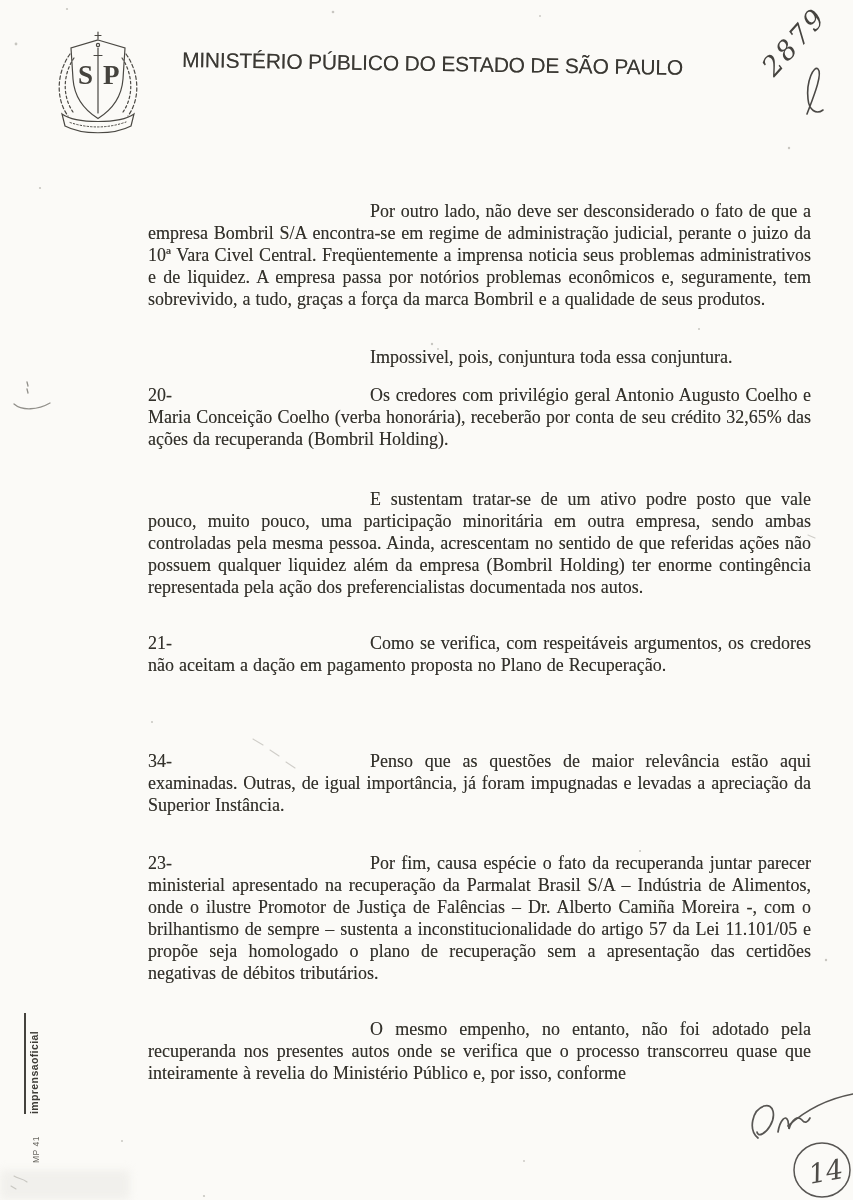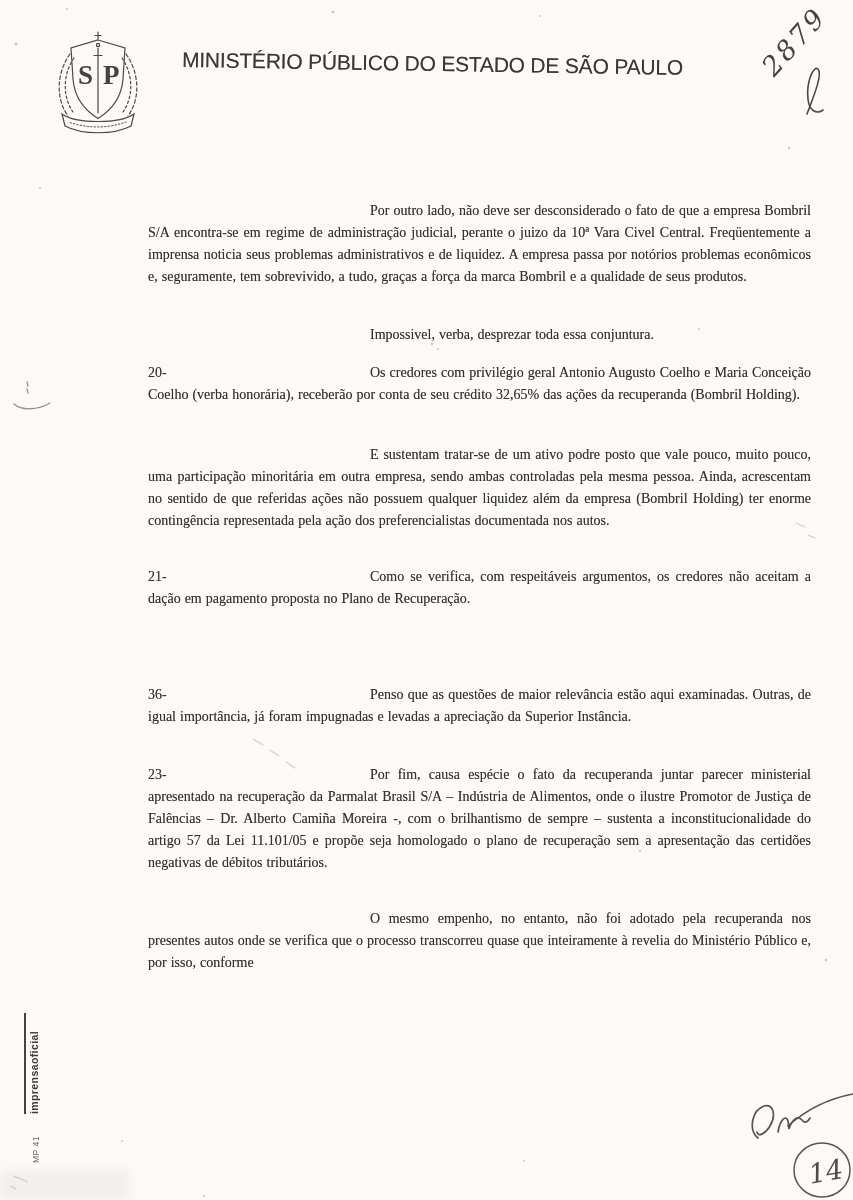--- a/index.html
+++ b/index.html
@@ -25,21 +25,21 @@
   .folio{
     position:absolute;left:754px;top:26px;
     font-family:"DejaVu Serif",serif;font-style:italic;
     font-size:27px;letter-spacing:3px;color:#45433f;
     transform:rotate(-48deg);transform-origin:40px 16px;
   }
   .flourish{position:absolute;left:797px;top:64px;}
   
   .body-text{
     position:absolute;left:148px;top:200px;width:663px;
-    font-size:14px;line-height:22px;text-align:justify;
+    font-size:18px;line-height:22px;text-align:justify;
     text-shadow:0 0 0.5px rgba(51,49,43,0.5);
     hyphens:none;word-spacing:0.5px;
   }
   .para{position:relative;text-indent:222px;margin:0;}
   .pnum{position:absolute;left:0;top:0;text-indent:0;}
   .m36{margin-bottom:36px}.m16{margin-bottom:16px}.m38{margin-bottom:38px}
   .m34{margin-bottom:34px}.m50{margin-bottom:74px}
   
   .imprensa-bar{position:absolute;left:24px;top:1013px;width:1.5px;height:101px;background:#45433e;}
   .imprensa-text{
@@ -99,33 +99,33 @@
 
   <svg class="pen-mark" width="50" height="45" viewBox="0 0 50 45" fill="none" opacity="0.65">
     <path d="M17,10 l1,4 m-1,3 l1,4 M4,32 C12,39 28,38 40,31" stroke="#5b5952" stroke-width="1.3" stroke-linecap="round"></path>
   </svg>
 
   <div class="body-text">
     <div class="para m36">
       <span class="pnum"></span><span>Por outro lado, não deve ser desconsiderado o fato de que a empresa Bombril S/A encontra-se em regime de administração judicial, perante o juizo da 10ª Vara Civel Central. Freqüentemente a imprensa noticia seus problemas administrativos e de liquidez. A empresa passa por notórios problemas econômicos e, seguramente, tem sobrevivido, a tudo, graças a força da marca Bombril e a qualidade de seus produtos.</span>
     </div>
     <div class="para m16">
-      <span class="pnum"></span><span>Impossivel, verba, desprezar toda essa conjuntura.</span>
+      <span class="pnum"></span><span>Impossivel, pois, conjuntura toda essa conjuntura.</span>
     </div>
     <div class="para m38">
       <span class="pnum">20-</span><span>Os credores com privilégio geral Antonio Augusto Coelho e Maria Conceição Coelho (verba honorária), receberão por conta de seu crédito 32,65% das ações da recuperanda (Bombril Holding).</span>
     </div>
     <div class="para m34">
       <span class="pnum"></span><span>E sustentam tratar-se de um ativo podre posto que vale pouco, muito pouco, uma participação minoritária em outra empresa, sendo ambas controladas pela mesma pessoa. Ainda, acrescentam no sentido de que referidas ações não possuem qualquer liquidez além da empresa (Bombril Holding) ter enorme contingência representada pela ação dos preferencialistas documentada nos autos.</span>
     </div>
     <div class="para m50">
       <span class="pnum">21-</span><span>Como se verifica, com respeitáveis argumentos, os credores não aceitam a dação em pagamento proposta no Plano de Recuperação.</span>
     </div>
     <div class="para m36">
-      <span class="pnum">36-</span><span>Penso que as questões de maior relevância estão aqui examinadas. Outras, de igual importância, já foram impugnadas e levadas a apreciação da Superior Instância.</span>
+      <span class="pnum">34-</span><span>Penso que as questões de maior relevância estão aqui examinadas. Outras, de igual importância, já foram impugnadas e levadas a apreciação da Superior Instância.</span>
     </div>
     <div class="para m34">
       <span class="pnum">23-</span><span>Por fim, causa espécie o fato da recuperanda juntar parecer ministerial apresentado na recuperação da Parmalat Brasil S/A – Indústria de Alimentos, onde o ilustre Promotor de Justiça de Falências – Dr. Alberto Camiña Moreira -, com o brilhantismo de sempre – sustenta a inconstitucionalidade do artigo 57 da Lei 11.101/05 e propõe seja homologado o plano de recuperação sem a apresentação das certidões negativas de débitos tributários.</span>
     </div>
     <div class="para">
       <span class="pnum"></span><span>O mesmo empenho, no entanto, não foi adotado pela recuperanda nos presentes autos onde se verifica que o processo transcorreu quase que inteiramente à revelia do Ministério Público e, por isso, conforme</span>
     </div>
   </div>
 
   <div class="imprensa-bar"></div>

